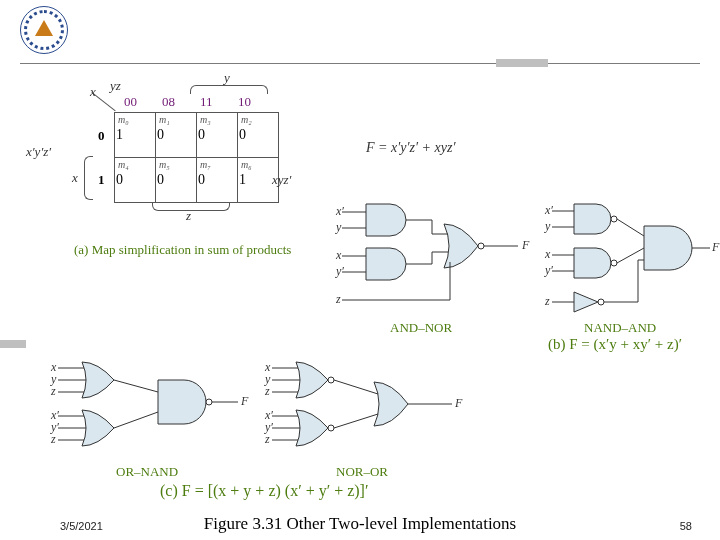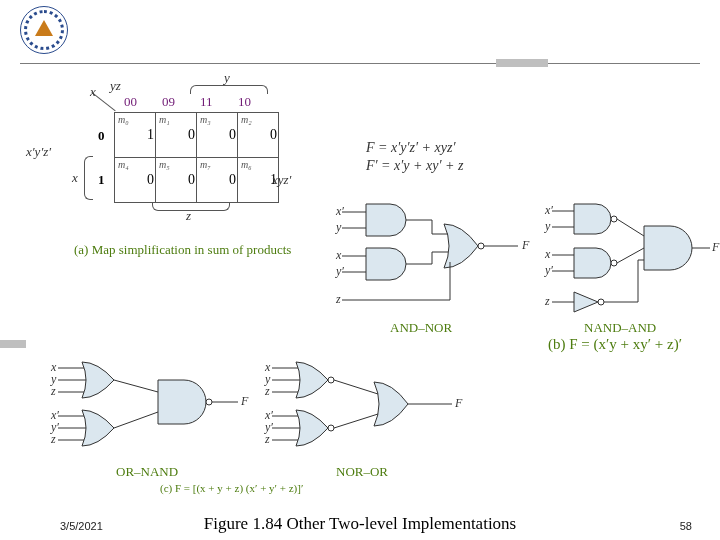--- a/index.html
+++ b/index.html
@@ -15,21 +15,21 @@
   .accent2{position:absolute;left:0;top:340px;width:26px;height:8px;background:#bfbfbf}
   .date{position:absolute;left:60px;bottom:8px;font:11px Arial,sans-serif;color:#222}
   .figtitle{position:absolute;left:0;bottom:6px;width:720px;text-align:center;font:17px "Times New Roman",serif}
   .pnum{position:absolute;right:28px;bottom:8px;font:11px Arial,sans-serif;color:#222}
   
   .lbl{position:absolute;font:italic 13px "Times New Roman",serif;color:#333}
   .cap{position:absolute;font:13px "Times New Roman",serif;color:#4d7c0f}
   
   .kmap{position:absolute;left:66px;top:86px;width:220px;height:180px}
   .kmap .tbl{position:absolute;left:48px;top:26px;border-collapse:collapse}
-  .kmap .tbl td{width:38px;height:42px;border:1px solid #555;text-align:right;vertical-align:middle;font:14px "Times New Roman";position:relative}
+  .kmap .tbl td{width:38px;height:42px;border:1px solid #555;text-align:left;vertical-align:middle;font:14px "Times New Roman";position:relative}
   .kmap .tbl td .m{position:absolute;left:3px;top:1px;font:italic 10px "Times New Roman";color:#555}
   .kmap .diag{position:absolute;left:30px;top:8px;width:26px;height:26px}
   .kmap .diag::before{content:"";position:absolute;left:-4px;top:-2px;width:30px;height:1px;background:#555;transform:rotate(38deg);transform-origin:left top}
   .kmap .colhdr{position:absolute;top:8px;font:13px "Times New Roman";color:#701a75}
   .kmap .rowhdr{position:absolute;left:32px;font:700 13px "Times New Roman";color:#000}
   .brace-h{position:absolute;height:8px;border:1px solid #555;border-top:none;border-radius:0 0 6px 6px}
   .brace-h.top{border:1px solid #555;border-bottom:none;border-radius:6px 6px 0 0}
   .brace-v{position:absolute;width:8px;border:1px solid #555;border-left:none;border-radius:0 6px 6px 0}
   .brace-v.left{border:1px solid #555;border-right:none;border-radius:6px 0 0 6px}
   
@@ -52,21 +52,21 @@
 </div>
 <div class="rule"></div>
 <div class="accent"></div>
 <div class="accent2"></div>
 
 <div class="kmap">
   <div class="diag"></div>
   <span class="lbl" style="left:24px;top:-2px">x</span>
   <span class="lbl" style="left:44px;top:-8px">yz</span>
   <span class="colhdr" style="left:58px">00</span>
-  <span class="colhdr" style="left:96px">09</span>
+  <span class="colhdr" style="left:96px">08</span>
   <span class="colhdr" style="left:134px">11</span>
   <span class="colhdr" style="left:172px">10</span>
   <span class="rowhdr" style="top:42px">0</span>
   <span class="rowhdr" style="top:86px">1</span>
   <table class="tbl">
     <tbody>
           <tr>
       <td><span class="m">m₀</span><span>1</span></td>
       <td><span class="m">m₁</span><span>0</span></td>
       <td><span class="m">m₃</span><span>0</span></td>
@@ -87,21 +87,20 @@
   <span class="lbl" style="left:120px;top:122px">z</span>
   <div class="brace-v left" style="left:18px;top:70px;height:42px"></div>
   <span class="lbl" style="left:6px;top:84px">x</span>
 
   <span class="lbl" style="left:-40px;top:58px">x′y′z′</span>
   <span class="lbl" style="left:206px;top:86px">xyz′</span>
 </div>
 <div class="cap" style="left:74px;top:242px">(a) Map simplification in sum of products</div>
 
 <div class="eqn" style="left:366px;top:140px">F = x′y′z′ + xyz′</div>
-<div class="eqn" style="left:366px;top:158px">F′ = x′y + xy′ + z</div>
 
 <svg style="left:336px;top:196px" width="200" height="130">
 
   <path class="gate" d="M30 8 h24 a16 16 0 0 1 0 32 h-24 z"></path>
   <path class="gate" d="M30 52 h24 a16 16 0 0 1 0 32 h-24 z"></path>
 
   <path class="gate" d="M108 28 q18 0 34 22 q-16 22 -34 22 q10 -22 0 -44 z"></path>
   <circle class="bub" cx="145" cy="50" r="3"></circle>
 
   <line class="wire" x1="6" y1="16" x2="30" y2="16"></line>
@@ -207,19 +206,19 @@
   <line class="wire" x1="140" y1="48" x2="184" y2="48"></line>
   <text class="glabel" x="-3" y="15">x</text>
   <text class="glabel" x="-3" y="27">y</text>
   <text class="glabel" x="-3" y="39">z</text>
   <text class="glabel" x="-3" y="63">x′</text>
   <text class="glabel" x="-3" y="75">y′</text>
   <text class="glabel" x="-3" y="87">z</text>
   <text class="glabel" x="187" y="51">F</text>
 </svg>
 <div class="cap" style="left:336px;top:464px">NOR–OR</div>
-<div class="cap" style="left:160px;top:482px;font-size:11px">(c) F = [(x + y + z) (x′ + y′ + z)]′</div>
+<div class="cap" style="left:160px;top:482px;font-size:16px">(c) F = [(x + y + z) (x′ + y′ + z)]′</div>
 
 <div class="date">3/5/2021</div>
-<div class="figtitle">Figure 1.84 Other Two-level Implementations</div>
+<div class="figtitle">Figure 3.31 Other Two-level Implementations</div>
 <div class="pnum">58</div>
 
 </div>
 
 </body></html>

